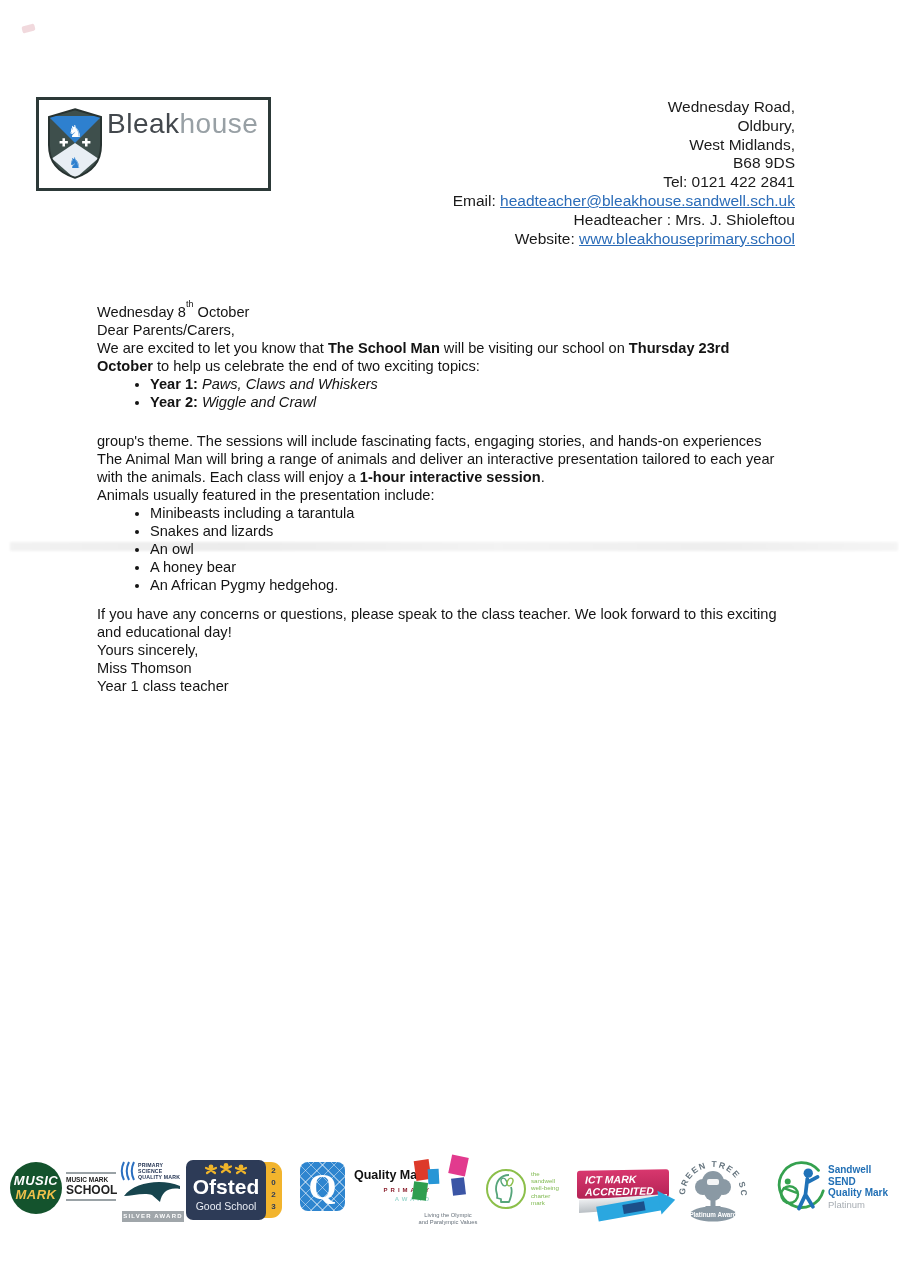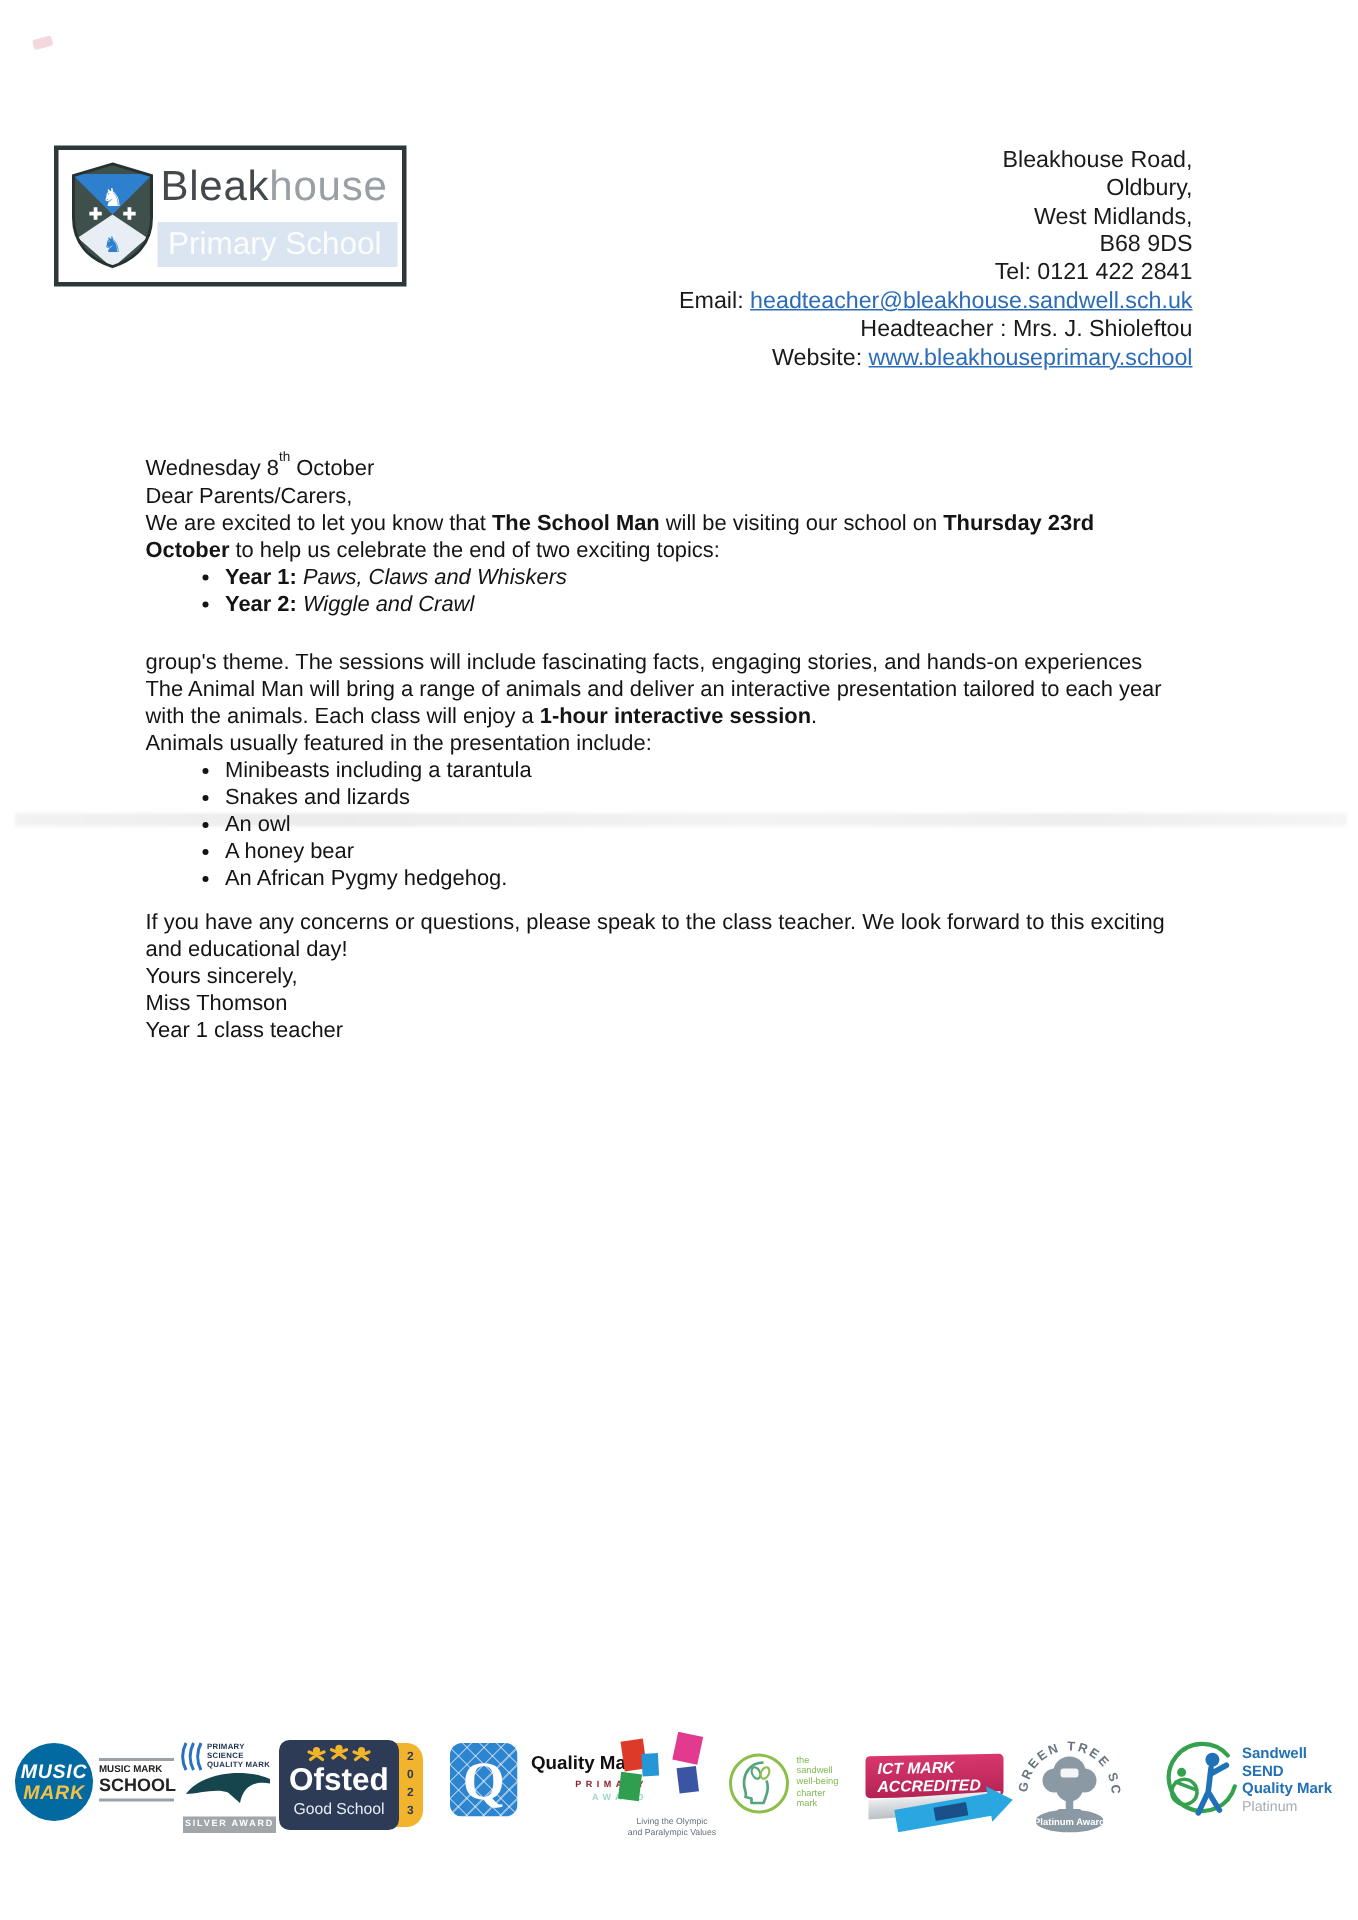--- a/index.html
+++ b/index.html
@@ -40,21 +40,21 @@
   .p3{margin:0 0 20px;}
   ul.animals{margin:0 0 11px;padding-left:53px;}
   .p4{margin:0 0 18px;}
   .p-close{margin:0 0 39px;}
   li{line-height:18px;}
 
   
   .footer{position:absolute;left:0;top:1148px;width:905px;height:110px;}
   .footer *{box-sizing:border-box;}
 
-  .mm-circle{position:absolute;left:10px;top:14px;width:52px;height:52px;border-radius:50%;background:#0369a1;
+  .mm-circle{position:absolute;left:10px;top:14px;width:52px;height:52px;border-radius:50%;background:#14532d;
         color:#fff;font-weight:700;font-style:italic;display:flex;flex-direction:column;align-items:center;
         justify-content:center;font-size:13px;line-height:14px;letter-spacing:.5px;}
   .mm-mark{color:#f0c14b;}
   .mm-side{position:absolute;left:66px;top:22px;width:50px;}
   .mm-rule{height:2px;background:#9aa2a6;margin:2px 0;}
   .mm-side1{font-size:6.5px;font-weight:800;color:#222;}
   .mm-side2{font-size:12px;font-weight:700;color:#222;}
 
   .psqm{position:absolute;left:120px;top:10px;width:68px;height:76px;}
   .psqm-title{position:absolute;left:18px;top:5px;font-size:5.2px;line-height:5.8px;font-weight:700;
@@ -133,25 +133,24 @@
         <polygon points="0,8 56,8 28,36" fill="#2e80cf"></polygon>
         <polygon points="28,36 52,52 28,73 4,52" fill="#e8eef4"></polygon>
         <text x="28" y="30" text-anchor="middle" font-size="17" fill="#ffffff" font-family="DejaVu Sans">♞</text>
         <path d="M12,34 h3 v-3 h2.6 v3 h3 v2.6 h-3 v3 h-2.6 v-3 h-3 Z" fill="#fff"></path>
         <path d="M35.4,34 h3 v-3 h2.6 v3 h3 v2.6 h-3 v3 h-2.6 v-3 h-3 Z" fill="#fff"></path>
         <text x="28" y="62" text-anchor="middle" font-size="15" fill="#2e80cf" font-family="DejaVu Sans">♞</text>
       </g>
       <path d="M28,1 L55,9 L55,38 C55,56 44,67 28,72 C12,67 1,56 1,38 L1,9 Z" fill="none" stroke="#273230" stroke-width="2"></path>
     </svg>
     <div class="logo-name"><span>Bleak</span><span class="lt">house</span></div>
-    <div class="logo-band">Primary School</div>
   </div>
 
   <div class="address">
-    <div>Bleakhouse Road,</div>
+    <div>Wednesday Road,</div>
     <div>Oldbury,</div>
     <div>West Midlands,</div>
     <div>B68 9DS</div>
     <div>Tel: 0121 422 2841</div>
     <div><span>Email: </span><a href="#">headteacher@bleakhouse.sandwell.sch.uk</a></div>
     <div>Headteacher : Mrs. J. Shioleftou</div>
     <div><span>Website: </span><a href="#">www.bleakhouseprimary.school</a></div>
   </div>
 
   <div class="letter">

